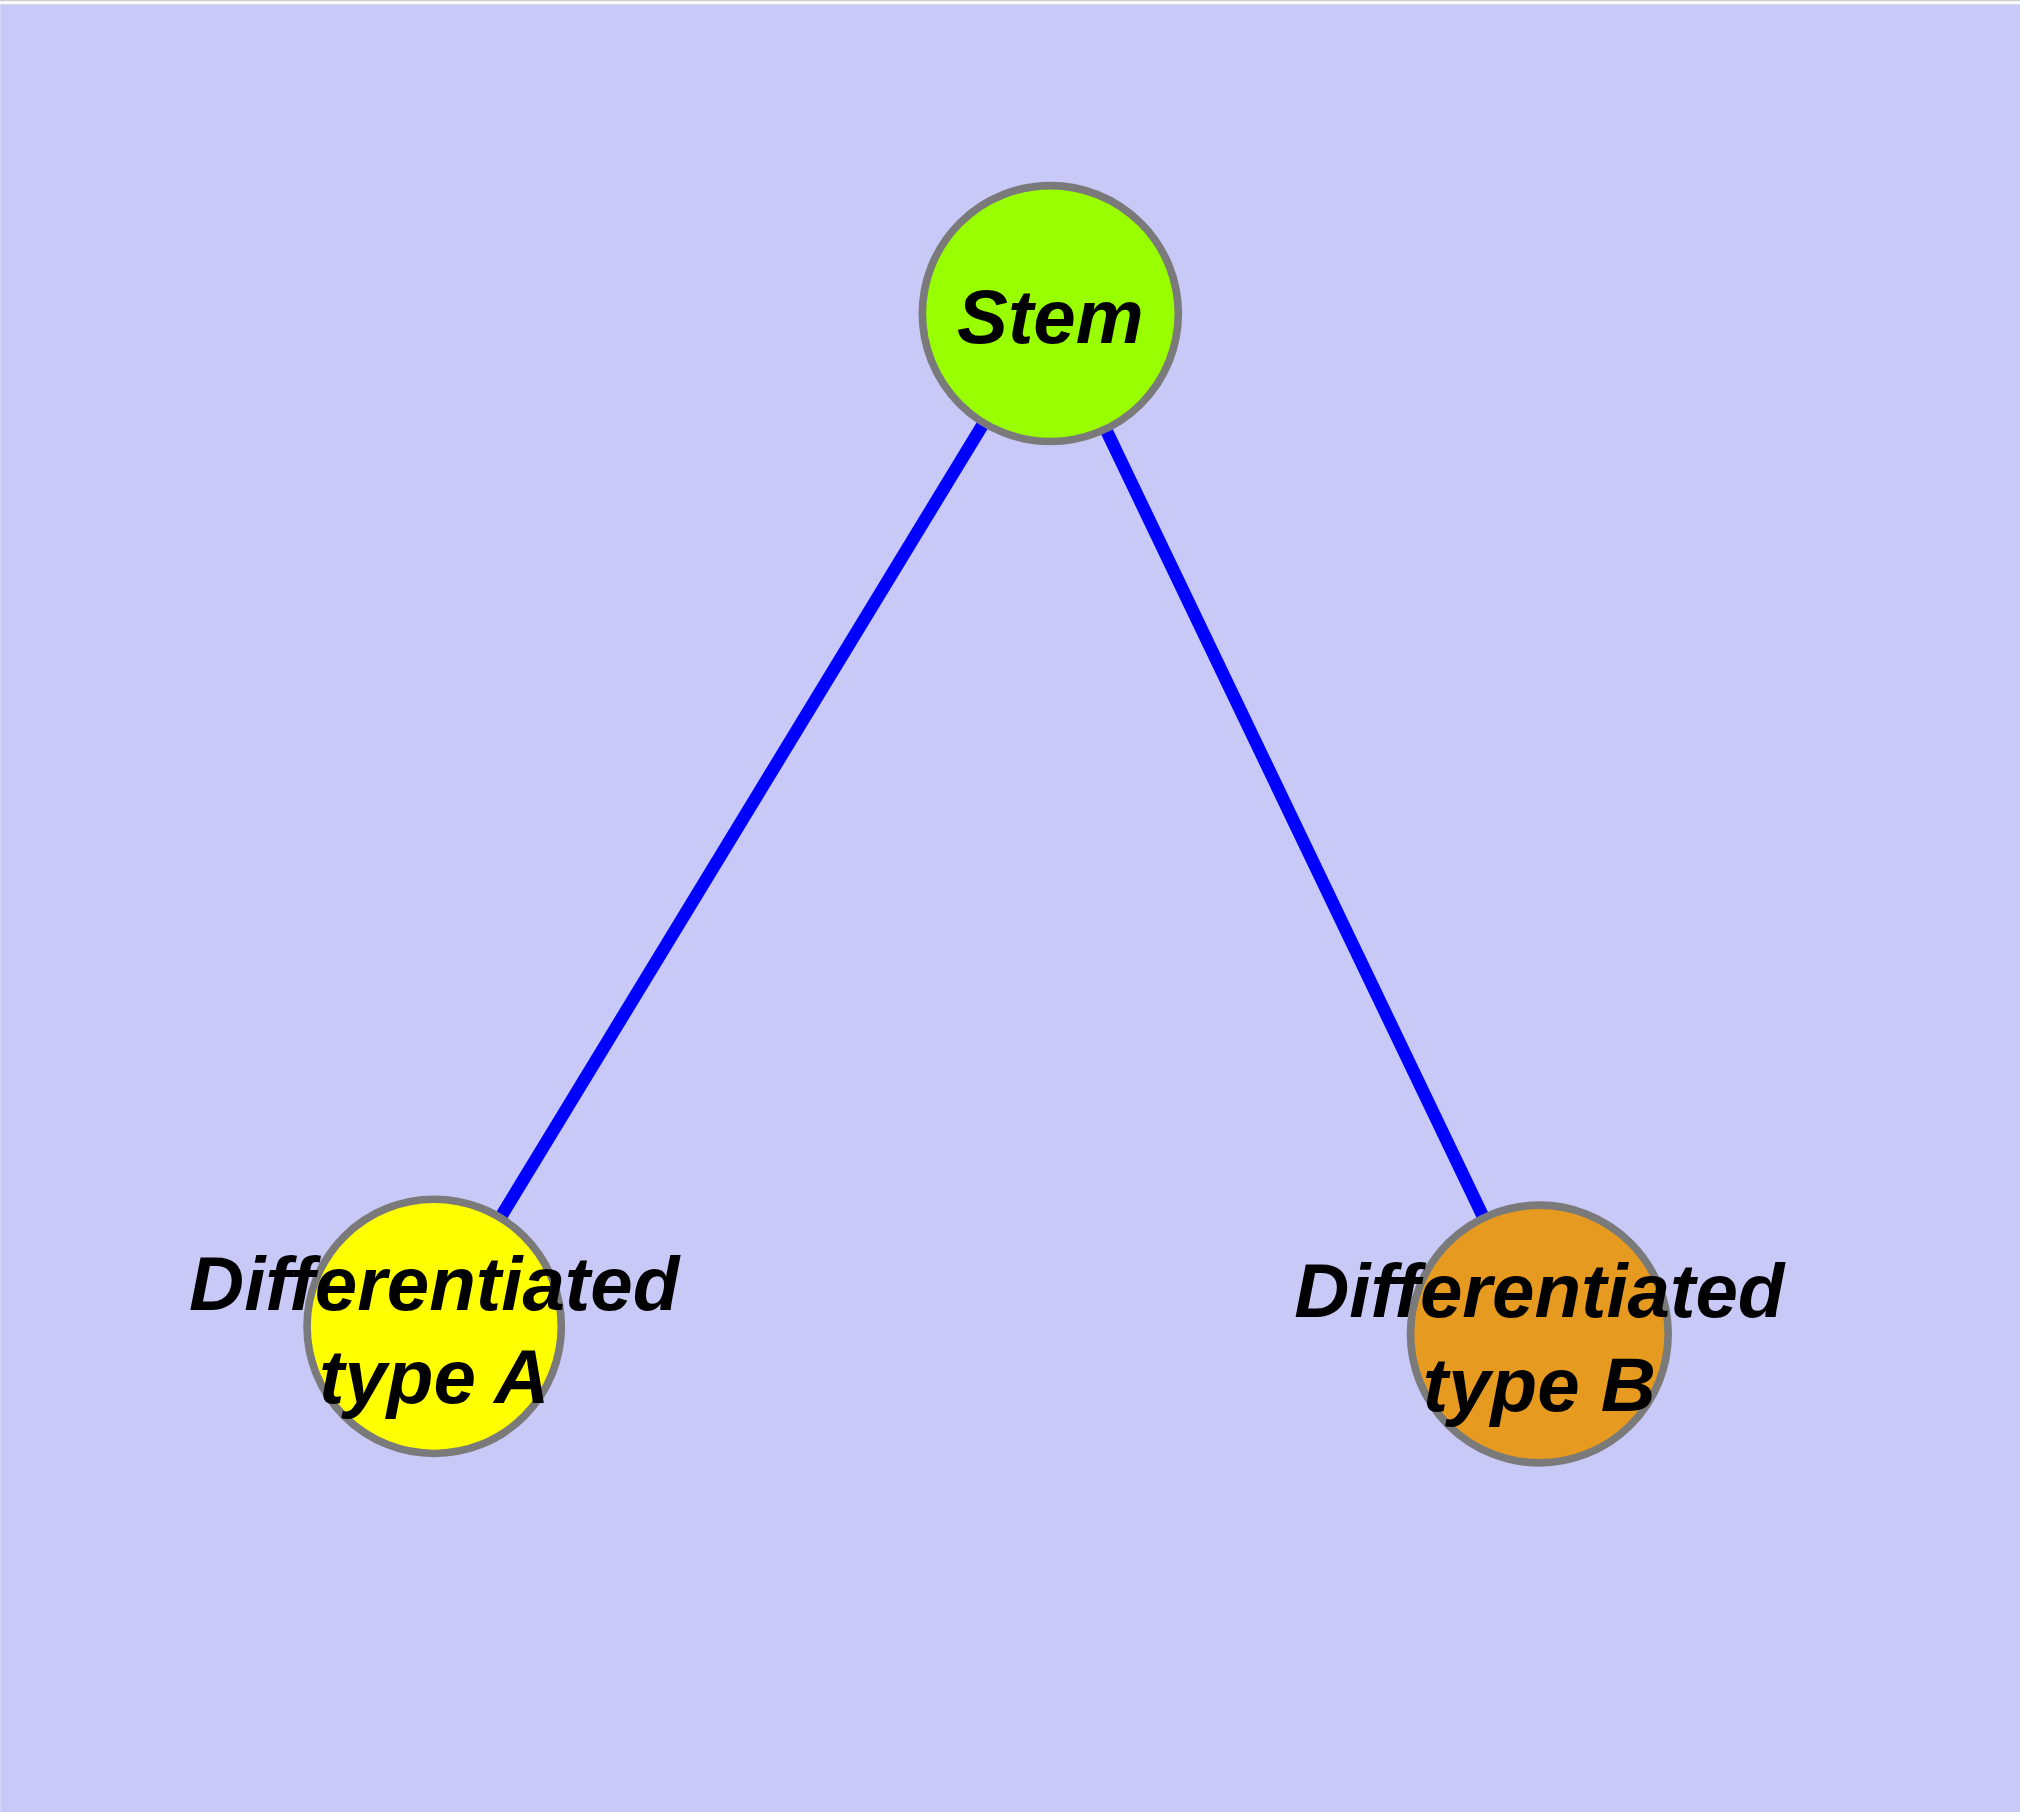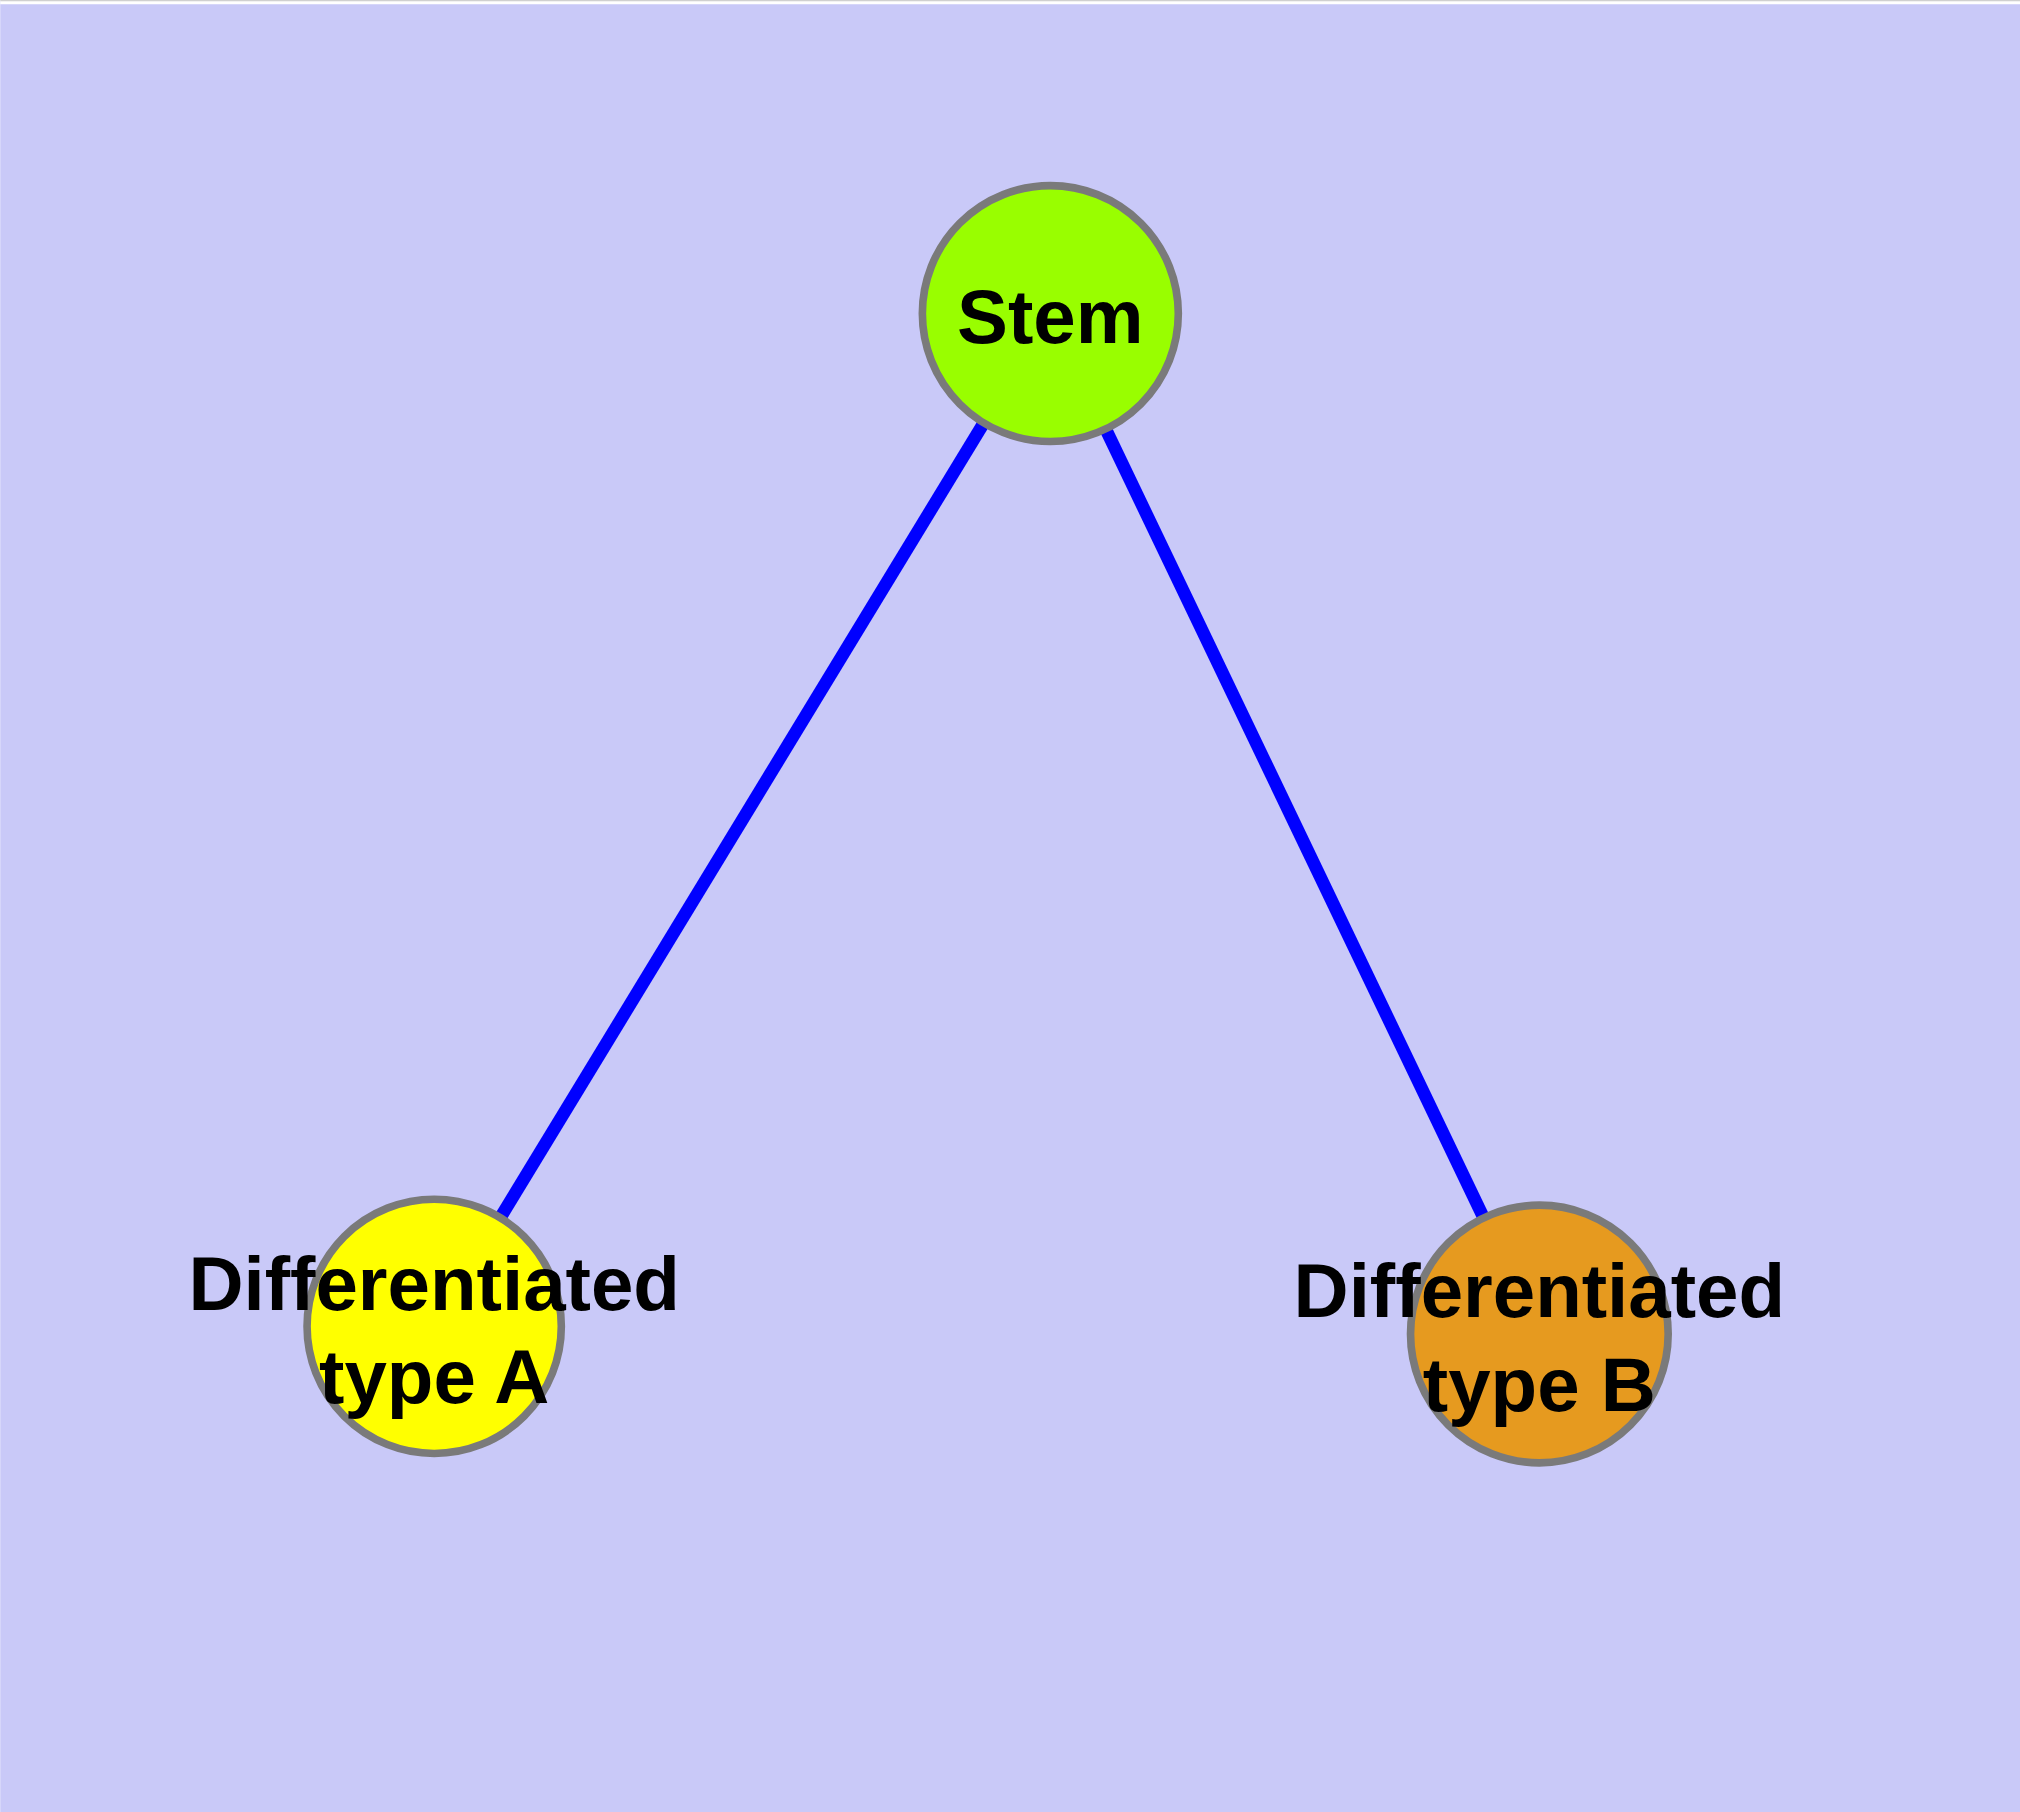--- a/index.html
+++ b/index.html
@@ -10,20 +10,21 @@
     width: 2021px;
     height: 1812px;
     background: #ffffff;
     font-family: "Liberation Sans", "DejaVu Sans", sans-serif;
   }
   #stage {
     position: relative;
     width: 2021px;
     height: 1812px;
     overflow: hidden;
+    font-style: italic;
   }
   svg text {
     font-family: "Liberation Sans", "DejaVu Sans", sans-serif;
     font-weight: bold;
   }
 </style>
 </head>
 <body>
 
 <div id="stage">

